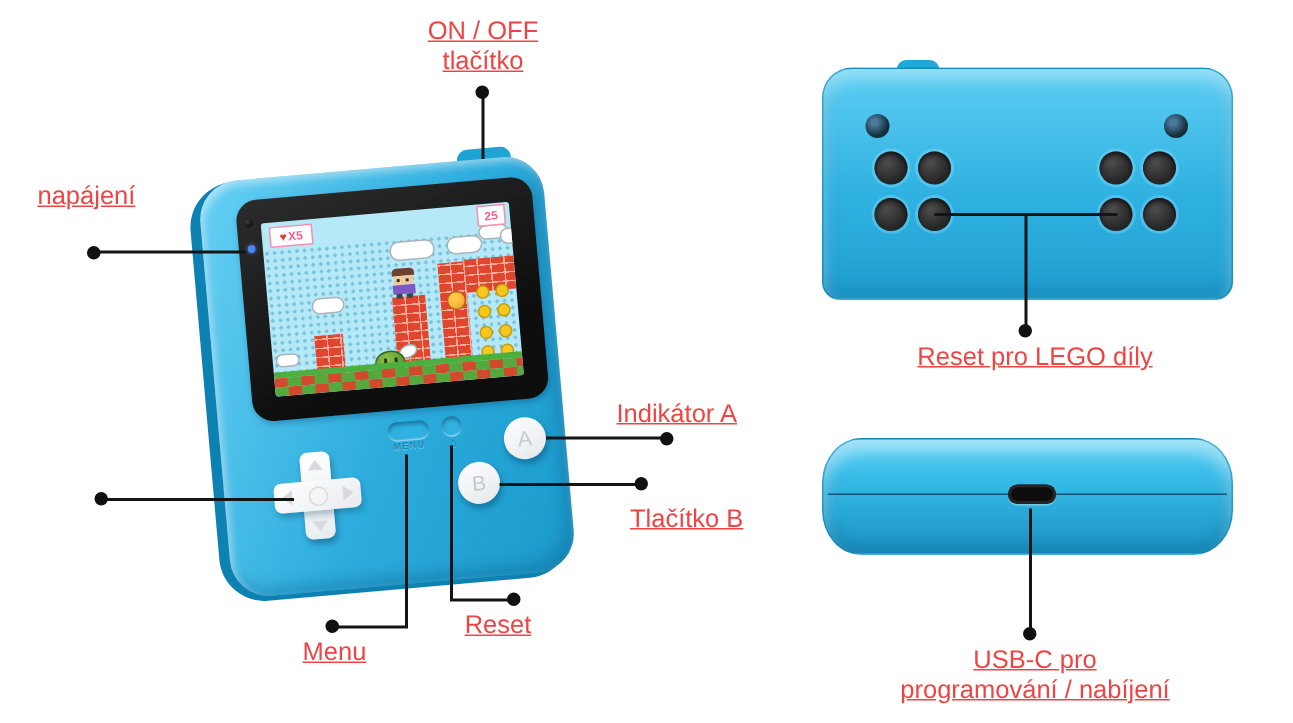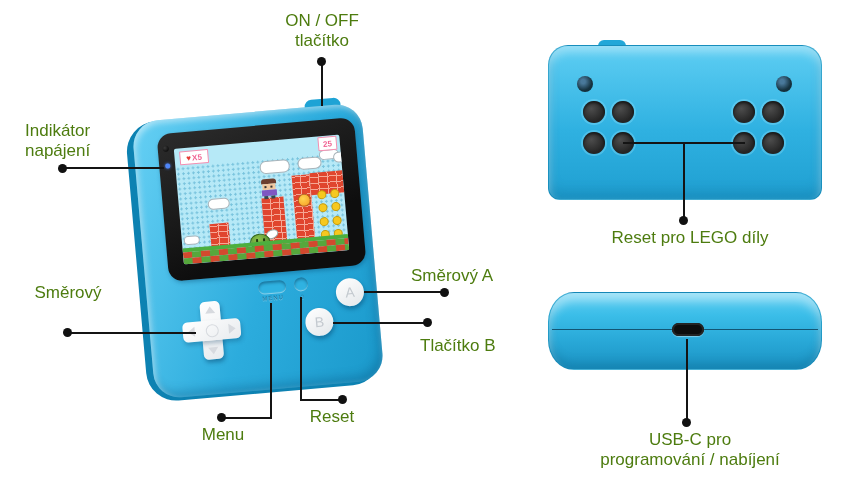--- a/index.html
+++ b/index.html
@@ -1,21 +1,21 @@
 <!DOCTYPE html>
 <html><head>
 <meta charset="utf-8">
 <style>
   html,body{margin:0;padding:0;background:#fff;}
   #stage{position:relative;width:862px;height:482px;background:#ffffff;overflow:hidden;
          font-family:"Liberation Sans", sans-serif;color:#1a1a1a;}
   .abs{position:absolute;}
 
   
-  .lbl{position:absolute;font-size:17px;line-height:20px;color:#4d7c0f;z-index:6;}
+  .lbl{position:absolute;font-size:17px;line-height:20px;color:#ef4444;z-index:6;text-decoration:underline;}
   .lbl.center{text-align:center;}
   .lead{position:absolute;background:#141414;z-index:5;}
   .dot{position:absolute;width:9px;height:9px;border-radius:50%;background:#111;z-index:6;}
 
   
   .front{position:absolute;left:143px;top:112px;width:230px;height:278px;
          transform:rotate(-5deg);z-index:1;}
   .power-notch{position:absolute;left:174px;top:-7px;width:36px;height:14px;border-radius:7px;
          background:#1ea3d5;}
   .body-edge{position:absolute;left:-7px;top:1px;width:235px;height:280px;border-radius:30px;
@@ -197,33 +197,31 @@
   </div>
 
   <div class="lbl center" style="left:262px;top:11px;width:120px;">
     <div>ON / OFF</div>
     <div>tlačítko</div>
   </div>
   <div class="dot" style="left:317px;top:57px;"></div>
   <div class="lead" style="left:321px;top:64px;width:2px;height:42px;"></div>
 
   <div class="lbl" style="left:25px;top:121px;width:92px;">
-    <div>Indikátor</div>
     <div>napájení</div>
   </div>
   <div class="dot" style="left:58px;top:164px;"></div>
   <div class="lead" style="left:62px;top:167px;width:102px;height:2px;"></div>
 
   <div class="lbl center" style="left:18px;top:283px;width:100px;">
-    <div>Směrový</div>
   </div>
   <div class="dot" style="left:63px;top:328px;"></div>
   <div class="lead" style="left:68px;top:332px;width:128px;height:2px;"></div>
 
-  <div class="lbl" style="left:411px;top:266px;width:110px;">Směrový A</div>
+  <div class="lbl" style="left:411px;top:266px;width:110px;">Indikátor A</div>
   <div class="lead" style="left:364px;top:291px;width:81px;height:2px;"></div>
   <div class="dot" style="left:440px;top:288px;"></div>
 
   <div class="lbl" style="left:401px;top:336px;width:110px;margin-left:19px;">Tlačítko B</div>
   <div class="lead" style="left:333px;top:322px;width:95px;height:2px;"></div>
   <div class="dot" style="left:423px;top:318px;"></div>
 
   <div class="lead" style="left:270px;top:303px;width:2px;height:115px;"></div>
   <div class="lead" style="left:222px;top:417px;width:50px;height:2px;"></div>
   <div class="dot" style="left:217px;top:413px;"></div>

